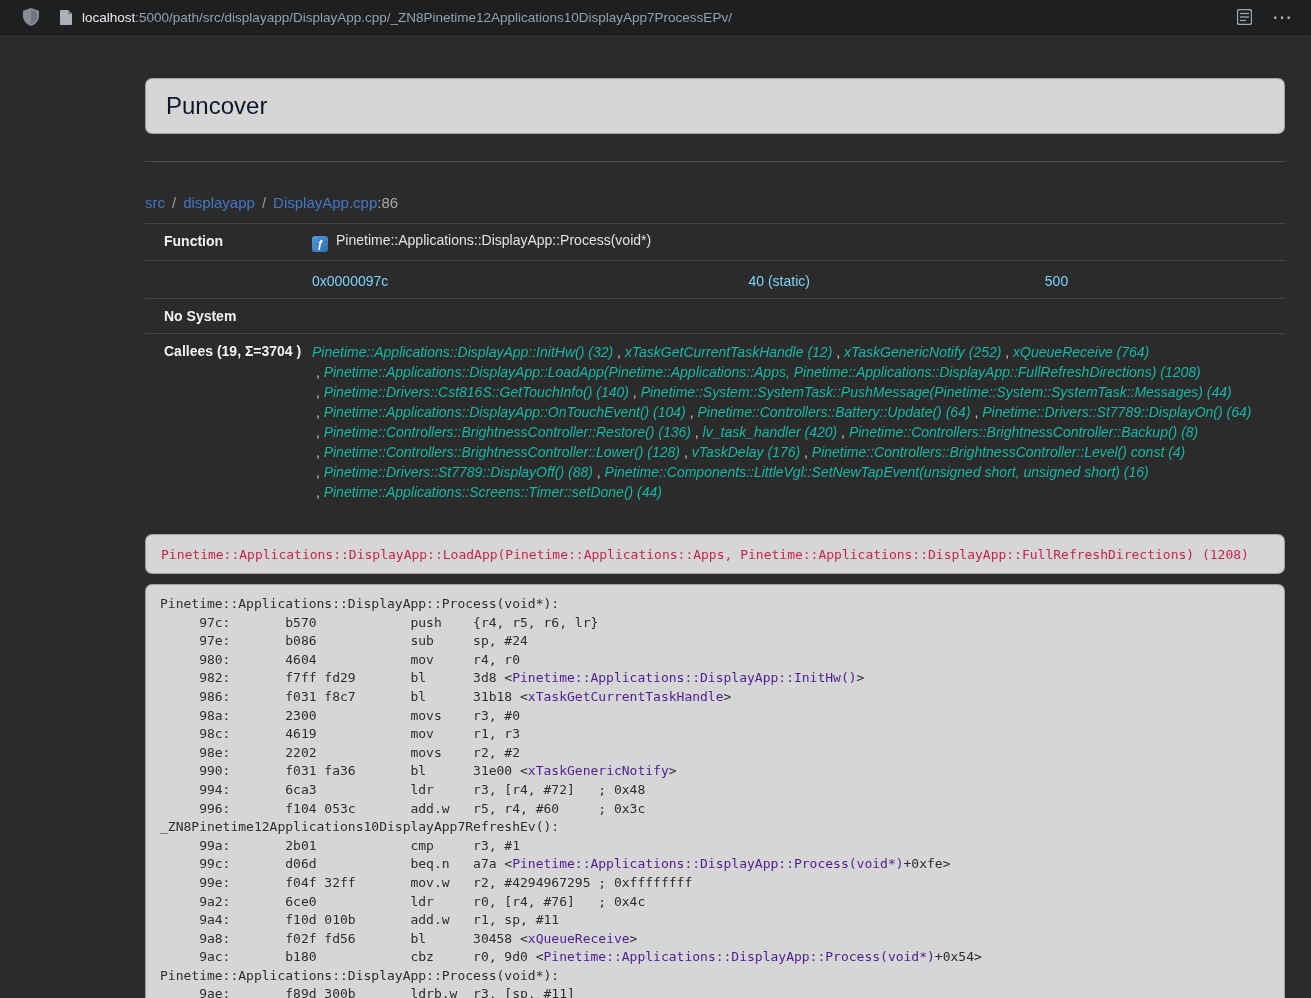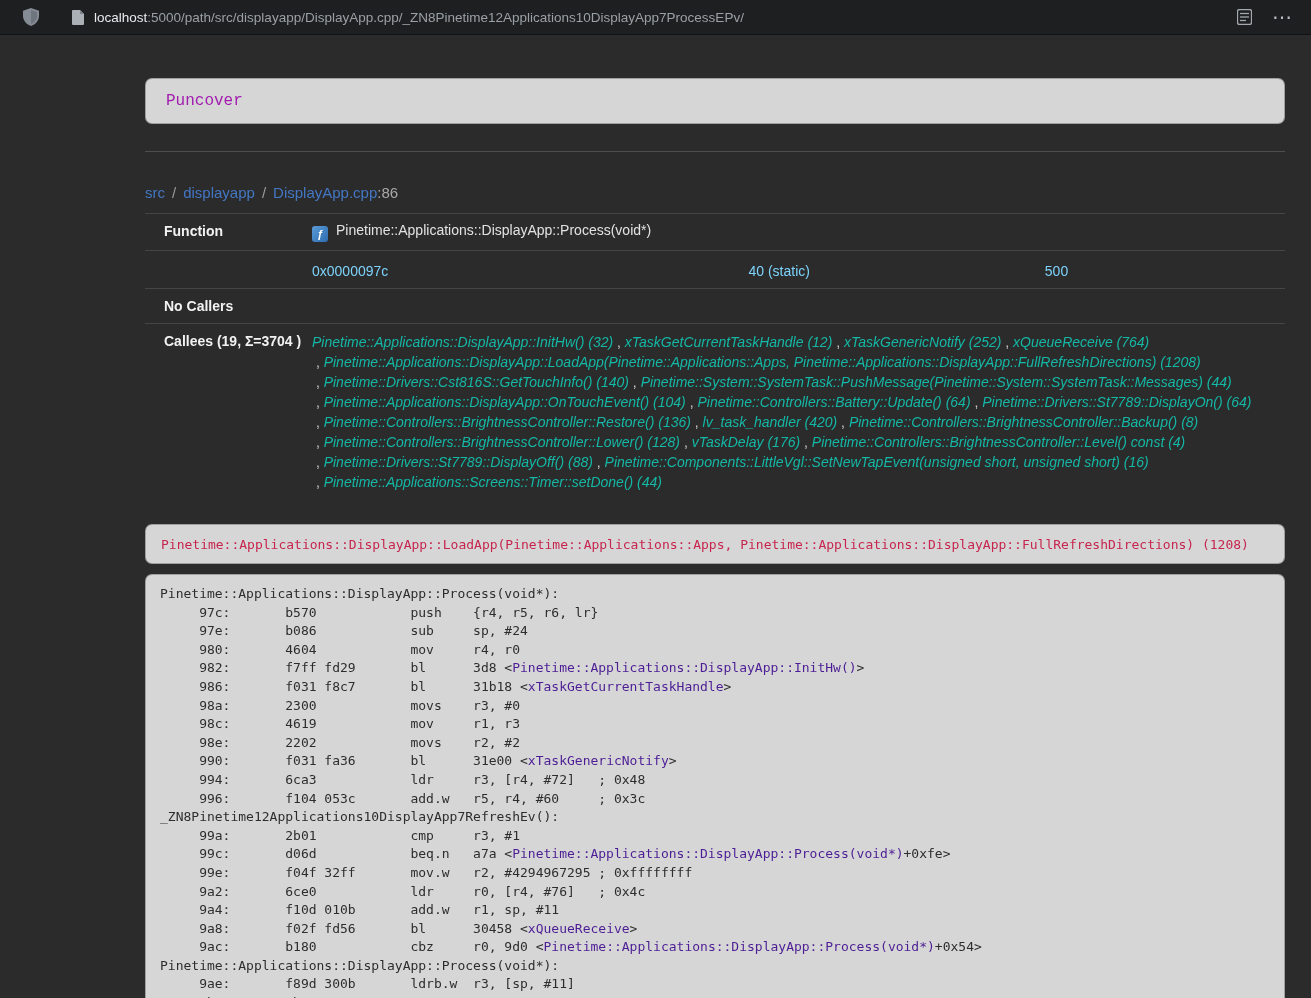--- a/index.html
+++ b/index.html
@@ -6,35 +6,35 @@
   html, body { margin: 0; padding: 0; }
   body {
     width: 1311px; height: 998px; overflow: hidden;
     background: #2b2b2b;
     font-family: "Liberation Sans", sans-serif;
   }
 
   
   .topbar {
     height: 35px; background: #1d1f20; border-bottom: 1px solid #121314;
-    display: flex; align-items: center; padding: 0 10px; gap: 12px;
+    display: flex; align-items: center; padding: 0 10px;
   }
   .tb-icon { display: inline-flex; align-items: center; justify-content: center; }
   .shield-wrap { margin-left: 13px; }
   .urlbox { display: flex; align-items: center; margin-left: 21px; flex: 1; min-width: 0; cursor: text; }
   .page-ico { margin-right: 9px; flex: 0 0 auto; }
   .url { font-size: 13.5px; color: #9aa0a6; white-space: nowrap; overflow: hidden; }
   .url .host { color: #e8eaed; }
   .tb-right { display: flex; align-items: center; gap: 20px; margin-right: 8px; }
   .dots { color: #b7bcc1; font-size: 20px; line-height: 1; letter-spacing: 1px; cursor: default; }
 
   
   .container { width: 1140px; margin-left: 145px; }
   .panel { background: #d6d6d6; border-radius: 7px; border: 1px solid rgba(0,0,0,0.25); }
-  .title-panel { margin-top: 43px; padding: 13px 20px; font-size: 16px; color: #a21caf; font-family: Liberation Mono, monospace; }
+  .title-panel { margin-top: 43px; padding: 13px 20px; font-size: 24px; color: #0f172a; }
   hr.rule { border: 0; border-top: 1px solid #4e4e4e; margin: 27px 0 0 0; }
 
   .breadcrumb { margin-top: 32px; font-size: 15px; color: #a9a9a9; }
   .breadcrumb a { color: #4377c4; text-decoration: none; }
   .breadcrumb .sep { margin: 0 7px; color: #9b9b9b; }
   .breadcrumb .suffix { color: #a9a9a9; }
 
   table.func { width: 100%; border-collapse: collapse; margin-top: 12px; color: #e2e2e2; font-size: 14px; table-layout: fixed; }
   table.func > tbody > tr > th,
   table.func > tbody > tr > td { border-top: 1px solid #454545; text-align: left; vertical-align: top; }
@@ -133,21 +133,21 @@
                 <td></td>
                 <td>40 (static)</td>
                 <td>500</td>
                 <td></td>
               </tr>
             </tbody>
           </table>
         </td>
       </tr>
       <tr>
-        <th class="rowlabel">No Callers</th>
+        <th class="rowlabel">No System</th>
         <td class="rowval"></td>
       </tr>
       <tr>
         <th class="rowlabel">Callees (19, Σ=3704 )</th>
         <td class="rowval callees"><a href="#" class="clink">Pinetime::Applications::DisplayApp::InitHw() (32)</a><span class="csep"> , </span><a href="#" class="clink">xTaskGetCurrentTaskHandle (12)</a><span class="csep"> , </span><a href="#" class="clink">xTaskGenericNotify (252)</a><span class="csep"> , </span><a href="#" class="clink">xQueueReceive (764)</a><span class="csep"> , </span><a href="#" class="clink">Pinetime::Applications::DisplayApp::LoadApp(Pinetime::Applications::Apps, Pinetime::Applications::DisplayApp::FullRefreshDirections) (1208)</a><span class="csep"> , </span><a href="#" class="clink">Pinetime::Drivers::Cst816S::GetTouchInfo() (140)</a><span class="csep"> , </span><a href="#" class="clink">Pinetime::System::SystemTask::PushMessage(Pinetime::System::SystemTask::Messages) (44)</a><span class="csep"> , </span><a href="#" class="clink">Pinetime::Applications::DisplayApp::OnTouchEvent() (104)</a><span class="csep"> , </span><a href="#" class="clink">Pinetime::Controllers::Battery::Update() (64)</a><span class="csep"> , </span><a href="#" class="clink">Pinetime::Drivers::St7789::DisplayOn() (64)</a><span class="csep"> , </span><a href="#" class="clink">Pinetime::Controllers::BrightnessController::Restore() (136)</a><span class="csep"> , </span><a href="#" class="clink">lv_task_handler (420)</a><span class="csep"> , </span><a href="#" class="clink">Pinetime::Controllers::BrightnessController::Backup() (8)</a><span class="csep"> , </span><a href="#" class="clink">Pinetime::Controllers::BrightnessController::Lower() (128)</a><span class="csep"> , </span><a href="#" class="clink">vTaskDelay (176)</a><span class="csep"> , </span><a href="#" class="clink">Pinetime::Controllers::BrightnessController::Level() const (4)</a><span class="csep"> , </span><a href="#" class="clink">Pinetime::Drivers::St7789::DisplayOff() (88)</a><span class="csep"> , </span><a href="#" class="clink">Pinetime::Components::LittleVgl::SetNewTapEvent(unsigned short, unsigned short) (16)</a><span class="csep"> , </span><a href="#" class="clink">Pinetime::Applications::Screens::Timer::setDone() (44)</a></td>
       </tr>
     </tbody>
   </table>
 
   <div class="panel symbol-panel">

